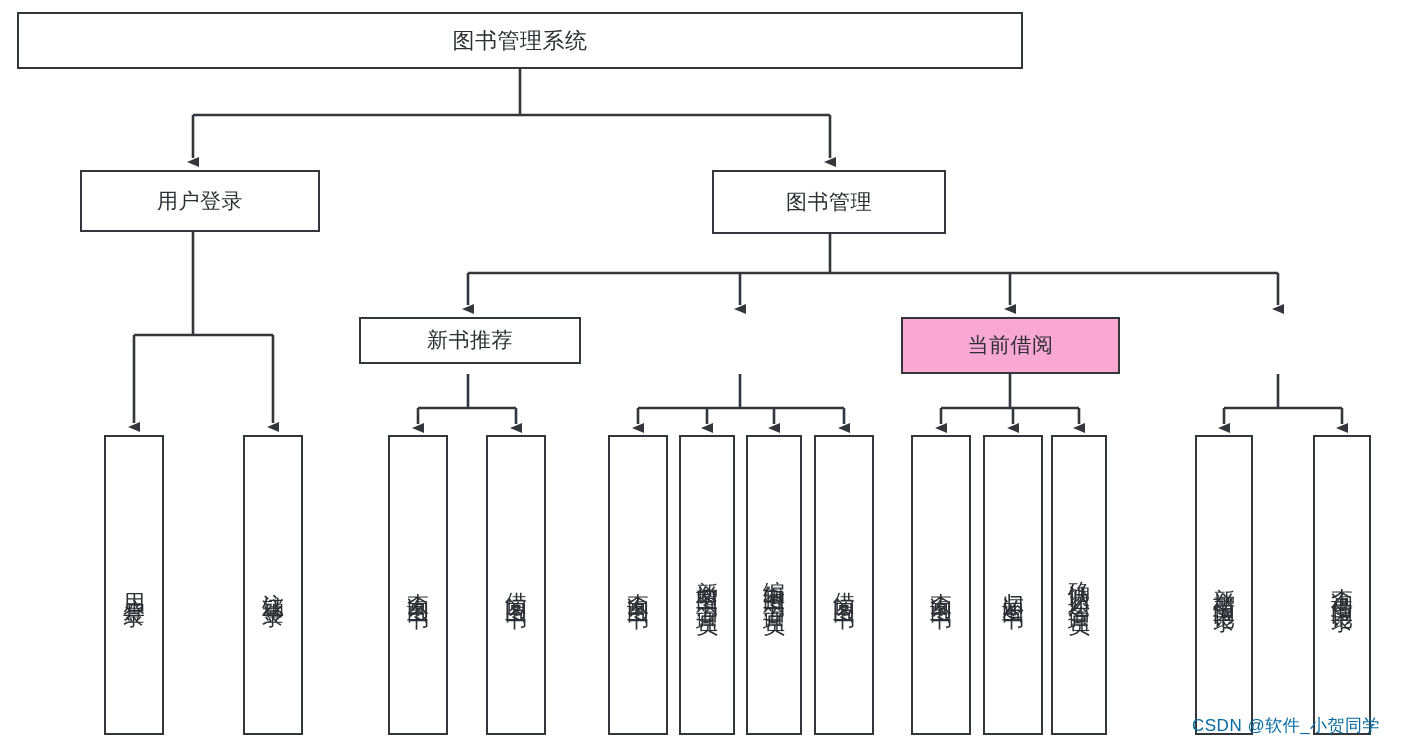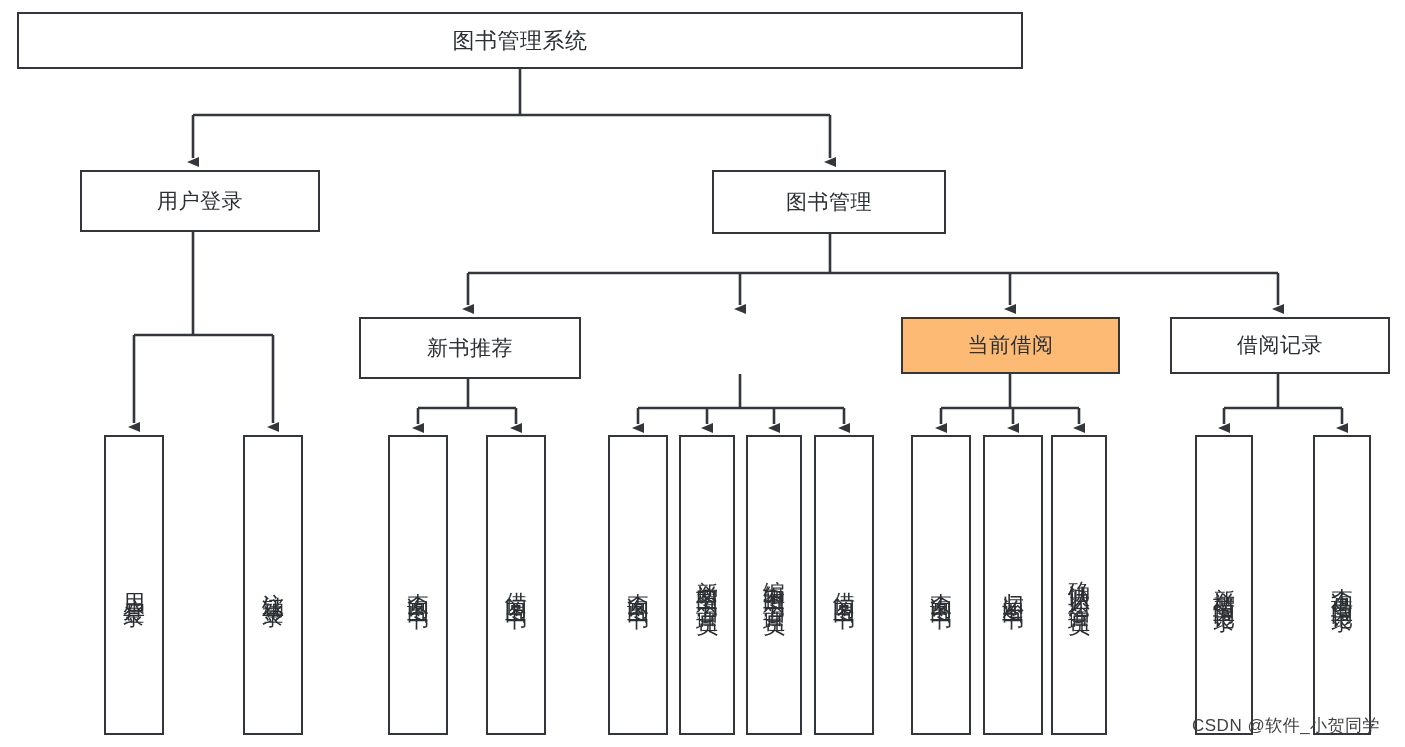--- a/index.html
+++ b/index.html
@@ -133,28 +133,25 @@
     <span class="label">图书管理系统</span>
   </div>
 
   <div class="node horiz" style="left: 80px; top: 170px; width: 240px; height: 62px; border-color: rgb(51, 55, 59); background: rgb(255, 255, 255); color: rgb(43, 47, 51);">
     <span class="label">用户登录</span>
   </div>
   <div class="node horiz" style="left: 712px; top: 170px; width: 234px; height: 64px; border-color: rgb(51, 55, 59); background: rgb(255, 255, 255); color: rgb(43, 47, 51);">
     <span class="label">图书管理</span>
   </div>
 
-  <div class="node horiz" style="left: 359px; top: 317px; width: 222px; height: 62px; border-color: rgb(51, 55, 59); background: rgb(255, 255, 255); color: rgb(43, 47, 51);">
+  <div class="node horiz" style="left: 359px; top: 317px; width: 222px; height: 47px; border-color: rgb(51, 55, 59); background: rgb(255, 255, 255); color: rgb(43, 47, 51);">
     <span class="label">新书推荐</span>
   </div>
-  <div class="node horiz" style="left: 901px; top: 317px; width: 219px; height: 57px; border-color: rgb(51, 55, 59); background: #fdba74; color: rgb(43, 47, 51);">
+  <div class="node horiz" style="left: 901px; top: 317px; width: 219px; height: 57px; border-color: rgb(51, 55, 59); background: #f9a8d4; color: rgb(43, 47, 51);">
     <span class="label">当前借阅</span>
-  </div>
-  <div class="node horiz" style="left: 1170px; top: 317px; width: 220px; height: 57px; border-color: rgb(51, 55, 59); background: rgb(255, 255, 255); color: rgb(43, 47, 51);">
-    <span class="label">借阅记录</span>
   </div>
 
   <div class="node vert" style="left: 104px; top: 435px; width: 60px; height: 300px; border-color: rgb(51, 55, 59); background: rgb(255, 255, 255); color: rgb(43, 47, 51);">
     <span class="label">用户登录</span>
   </div>
   <div class="node vert" style="left: 243px; top: 435px; width: 60px; height: 300px; border-color: rgb(51, 55, 59); background: rgb(255, 255, 255); color: rgb(43, 47, 51);">
     <span class="label">注销登录</span>
   </div>
   <div class="node vert" style="left: 388px; top: 435px; width: 60px; height: 300px; border-color: rgb(51, 55, 59); background: rgb(255, 255, 255); color: rgb(43, 47, 51);">
     <span class="label">查询图书</span>
@@ -183,15 +180,15 @@
   <div class="node vert" style="left: 1051px; top: 435px; width: 56px; height: 300px; border-color: rgb(51, 55, 59); background: rgb(255, 255, 255); color: rgb(43, 47, 51);">
     <span class="label">确认归还（管理员）</span>
   </div>
   <div class="node vert" style="left: 1195px; top: 435px; width: 58px; height: 300px; border-color: rgb(51, 55, 59); background: rgb(255, 255, 255); color: rgb(43, 47, 51);">
     <span class="label">新增借阅记录</span>
   </div>
   <div class="node vert" style="left: 1313px; top: 435px; width: 58px; height: 300px; border-color: rgb(51, 55, 59); background: rgb(255, 255, 255); color: rgb(43, 47, 51);">
     <span class="label">查询借阅记录</span>
   </div>
 
-  <div class="watermark" style="left: 1192px; top: 714px; color: #404040;">CSDN @软件_小贺同学</div>
+  <div class="watermark" style="left: 1192px; top: 714px; color: #0369a1;">CSDN @软件_小贺同学</div>
 
 </div>
 
 </body></html>

